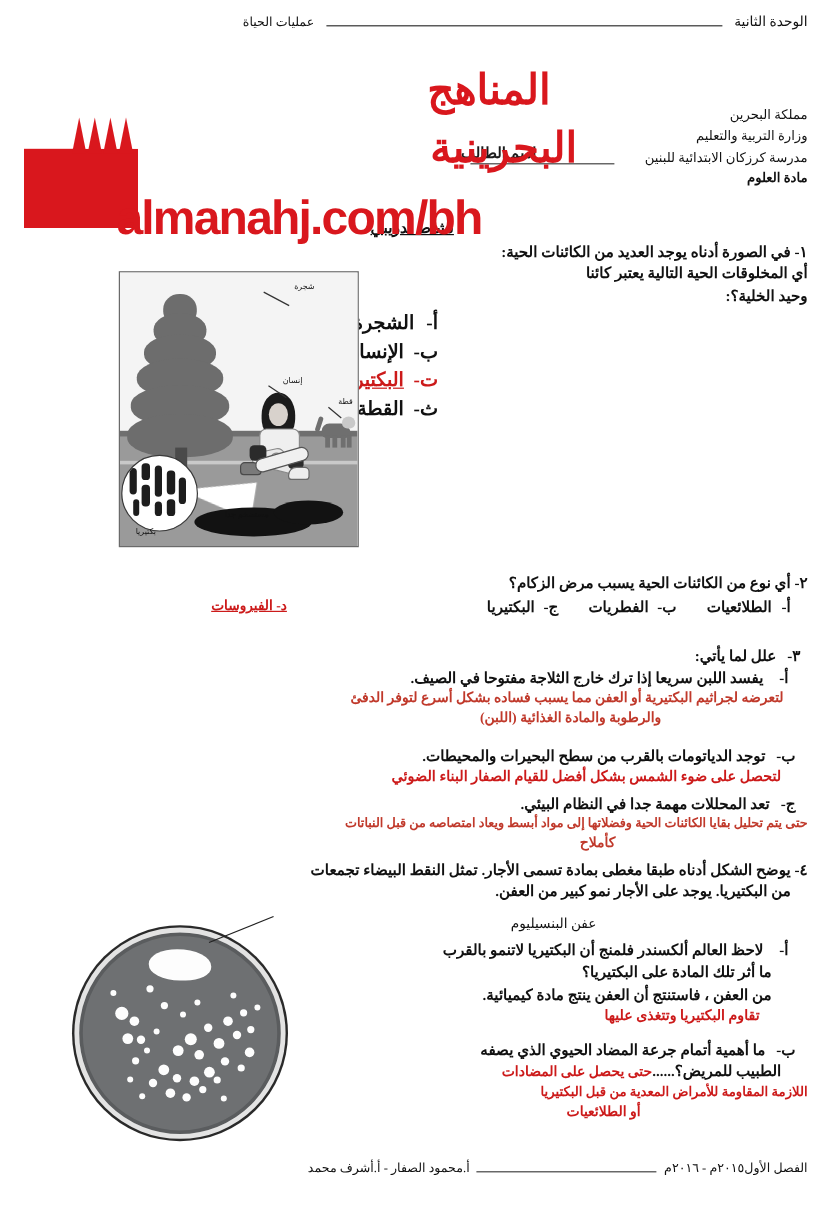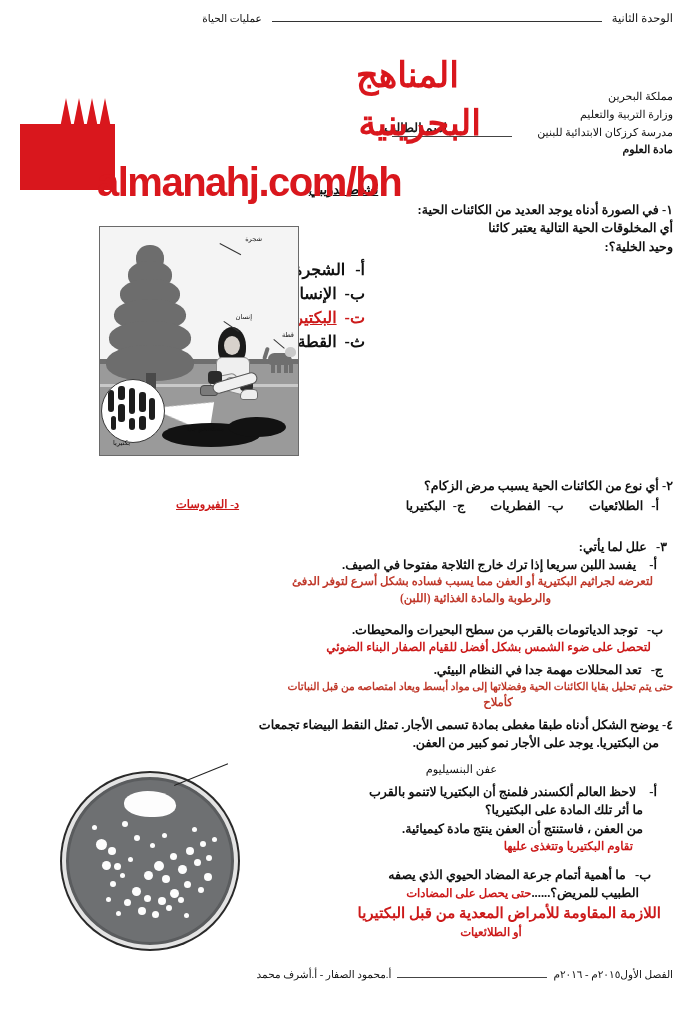--- a/index.html
+++ b/index.html
@@ -572,29 +572,29 @@
   <div class="q-block" style="top:783px; right:14px; width:420px;">
     <div style="padding-right:16px; white-space:nowrap;">
       <span>أ-</span>
       <span style="padding-right:10px;">لاحظ العالم ألكسندر فلمنج أن البكتيريا لاتنمو بالقرب</span>
     </div>
     <div style="padding-right:30px;">ما أثر تلك المادة على البكتيريا؟</div>
     <div style="padding-right:30px;">من العفن ، فاستنتج أن العفن ينتج مادة كيميائية.</div>
     <div class="ans-red" style="padding-right:40px; font-size:11.8px;">تقاوم البكتيريا وتتغذى عليها</div>
   </div>
 
-  <div class="q-block" style="top:866px; right:26px; width:430px;">
+  <div class="q-block" style="top:866px; right:14px; width:430px;">
     <div style="padding-right:10px; white-space:nowrap;">
       <span>ب-</span>
       <span style="padding-right:6px;">ما أهمية أتمام جرعة المضاد الحيوي الذي يصفه</span>
     </div>
     <div style="padding-right:22px; white-space:nowrap;">
       <span>الطبيب للمريض؟......</span><span class="ans-red" style="font-size:11.6px;">حتى يحصل على المضادات</span>
     </div>
-    <div class="ans-red" style="font-size:15px; white-space:nowrap;">اللازمة المقاومة للأمراض المعدية من قبل البكتيريا</div>
+    <div class="ans-red" style="font-size:11px; white-space:nowrap;">اللازمة المقاومة للأمراض المعدية من قبل البكتيريا</div>
     <div class="ans-red" style="font-size:11.6px; text-align:center; padding-left:90px;">أو الطلائعيات</div>
   </div>
 
   <div class="petri-wrap">
     <div class="petri">
       <div class="mold"></div>
       <div class="colony" style="left:30px;  top:62px;  width:11px; height:11px;"></div>
       <div class="colony" style="left:42px;  top:70px;  width:8px;  height:8px;"></div>
       <div class="colony" style="left:36px;  top:84px;  width:9px;  height:9px;"></div>
       <div class="colony" style="left:48px;  top:86px;  width:7px;  height:7px;"></div>

